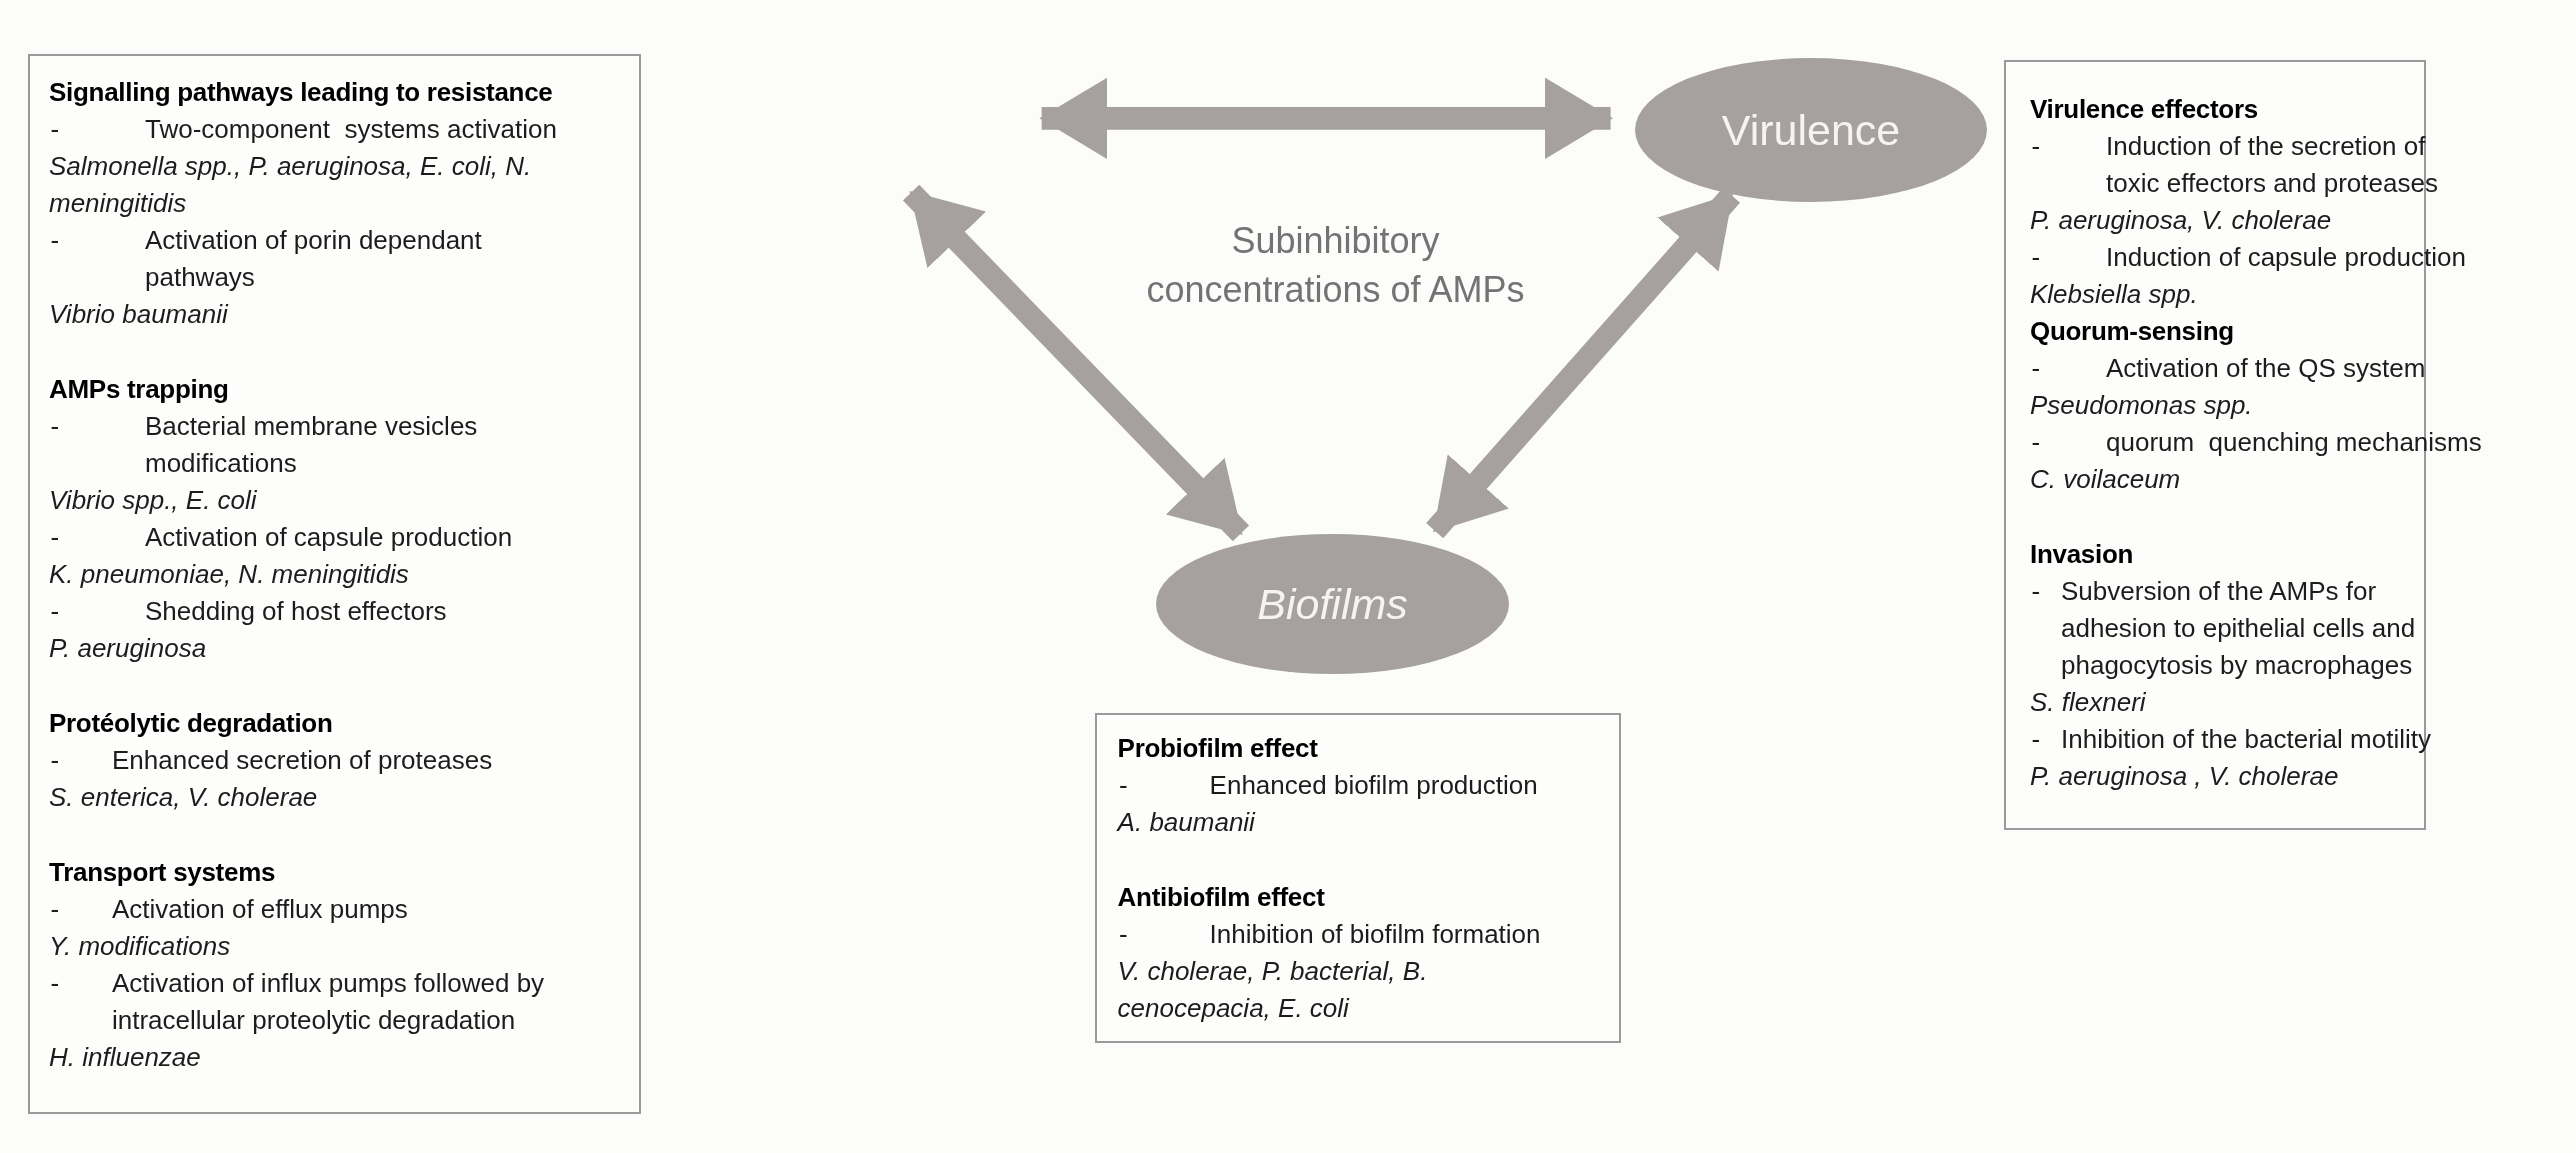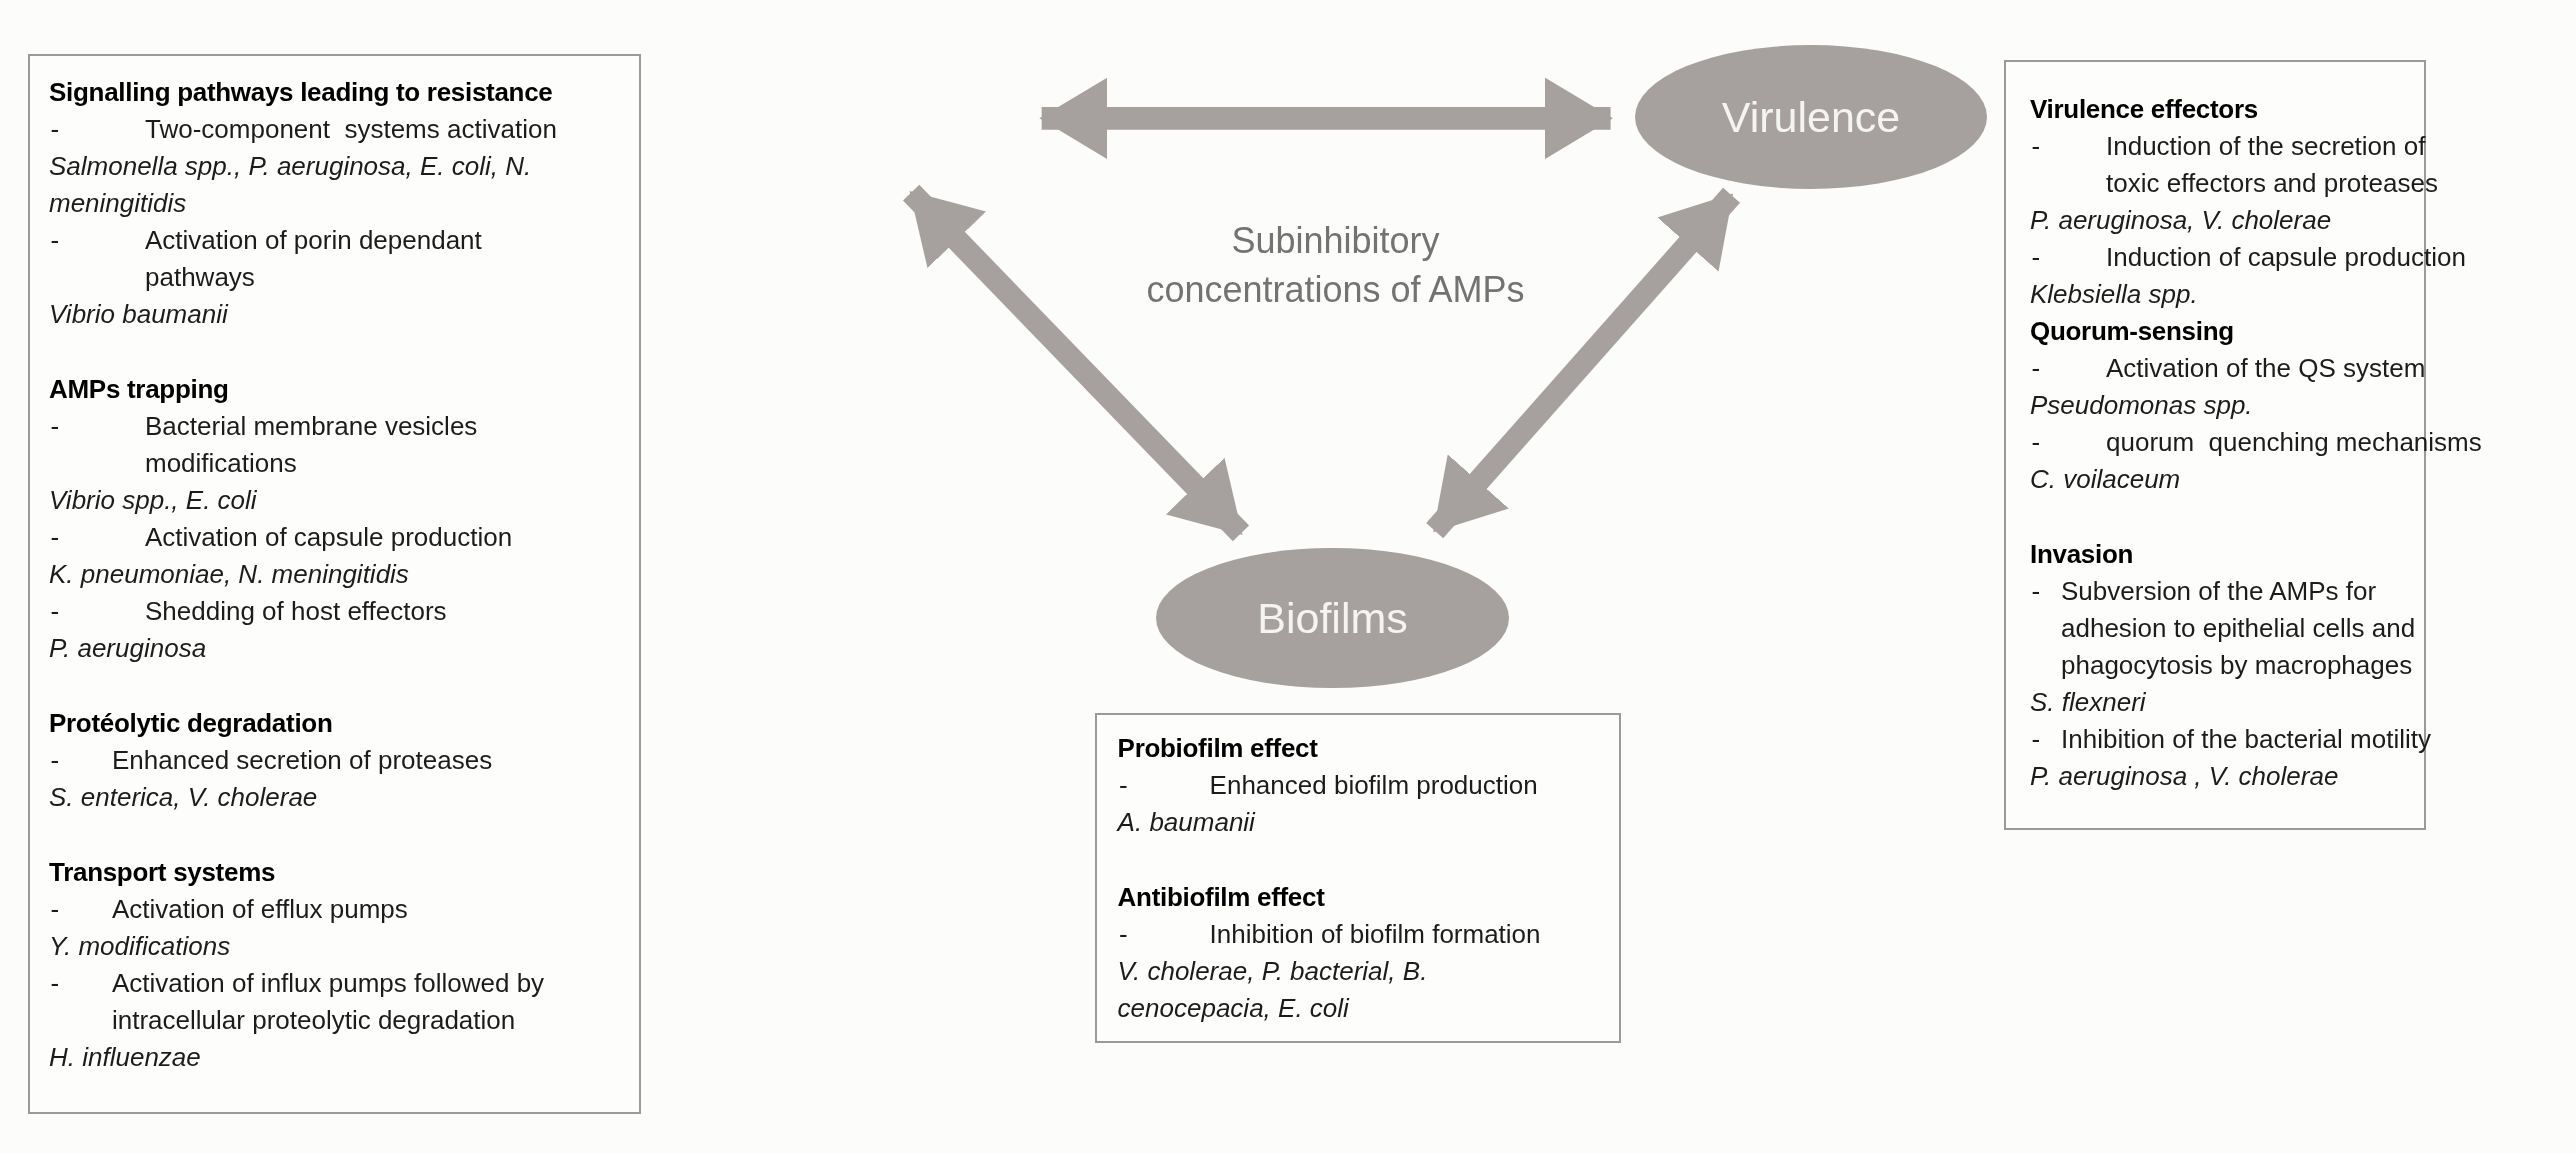--- a/index.html
+++ b/index.html
@@ -34,22 +34,22 @@
   #box-right .b,  #box-right .c  {padding-left:76px;}
   #box-right .bs, #box-right .cs {padding-left:31px;}
 
   .node{
     position:absolute;border-radius:50%;
     background:var(--shape_gray);
     display:flex;align-items:center;justify-content:center;
     color:var(--node_text);font-size:43px;
   }
   #node-resistance{left:672px; top:46px; width:352px;height:144px;}
-  #node-virulence {left:1635px;top:45px; width:352px;height:144px;}
-  #node-biofilms  {left:1156px;top:548px;width:353px;height:140px;}
+  #node-virulence {left:1635px;top:58px; width:352px;height:144px;}
+  #node-biofilms  {left:1156px;top:534px;width:353px;height:140px;font-style:italic;}
 
   .center-label{
     position:absolute;left:1095px;top:216px;width:481px;
     text-align:center;font-size:36px;line-height:49px;color:#737373;
   }
   svg.arrows{position:absolute;left:0;top:0;pointer-events:none;}
   svg.arrows line{stroke:var(--shape_gray);stroke-width:33;}
 </style>
 </head>
 <body>

